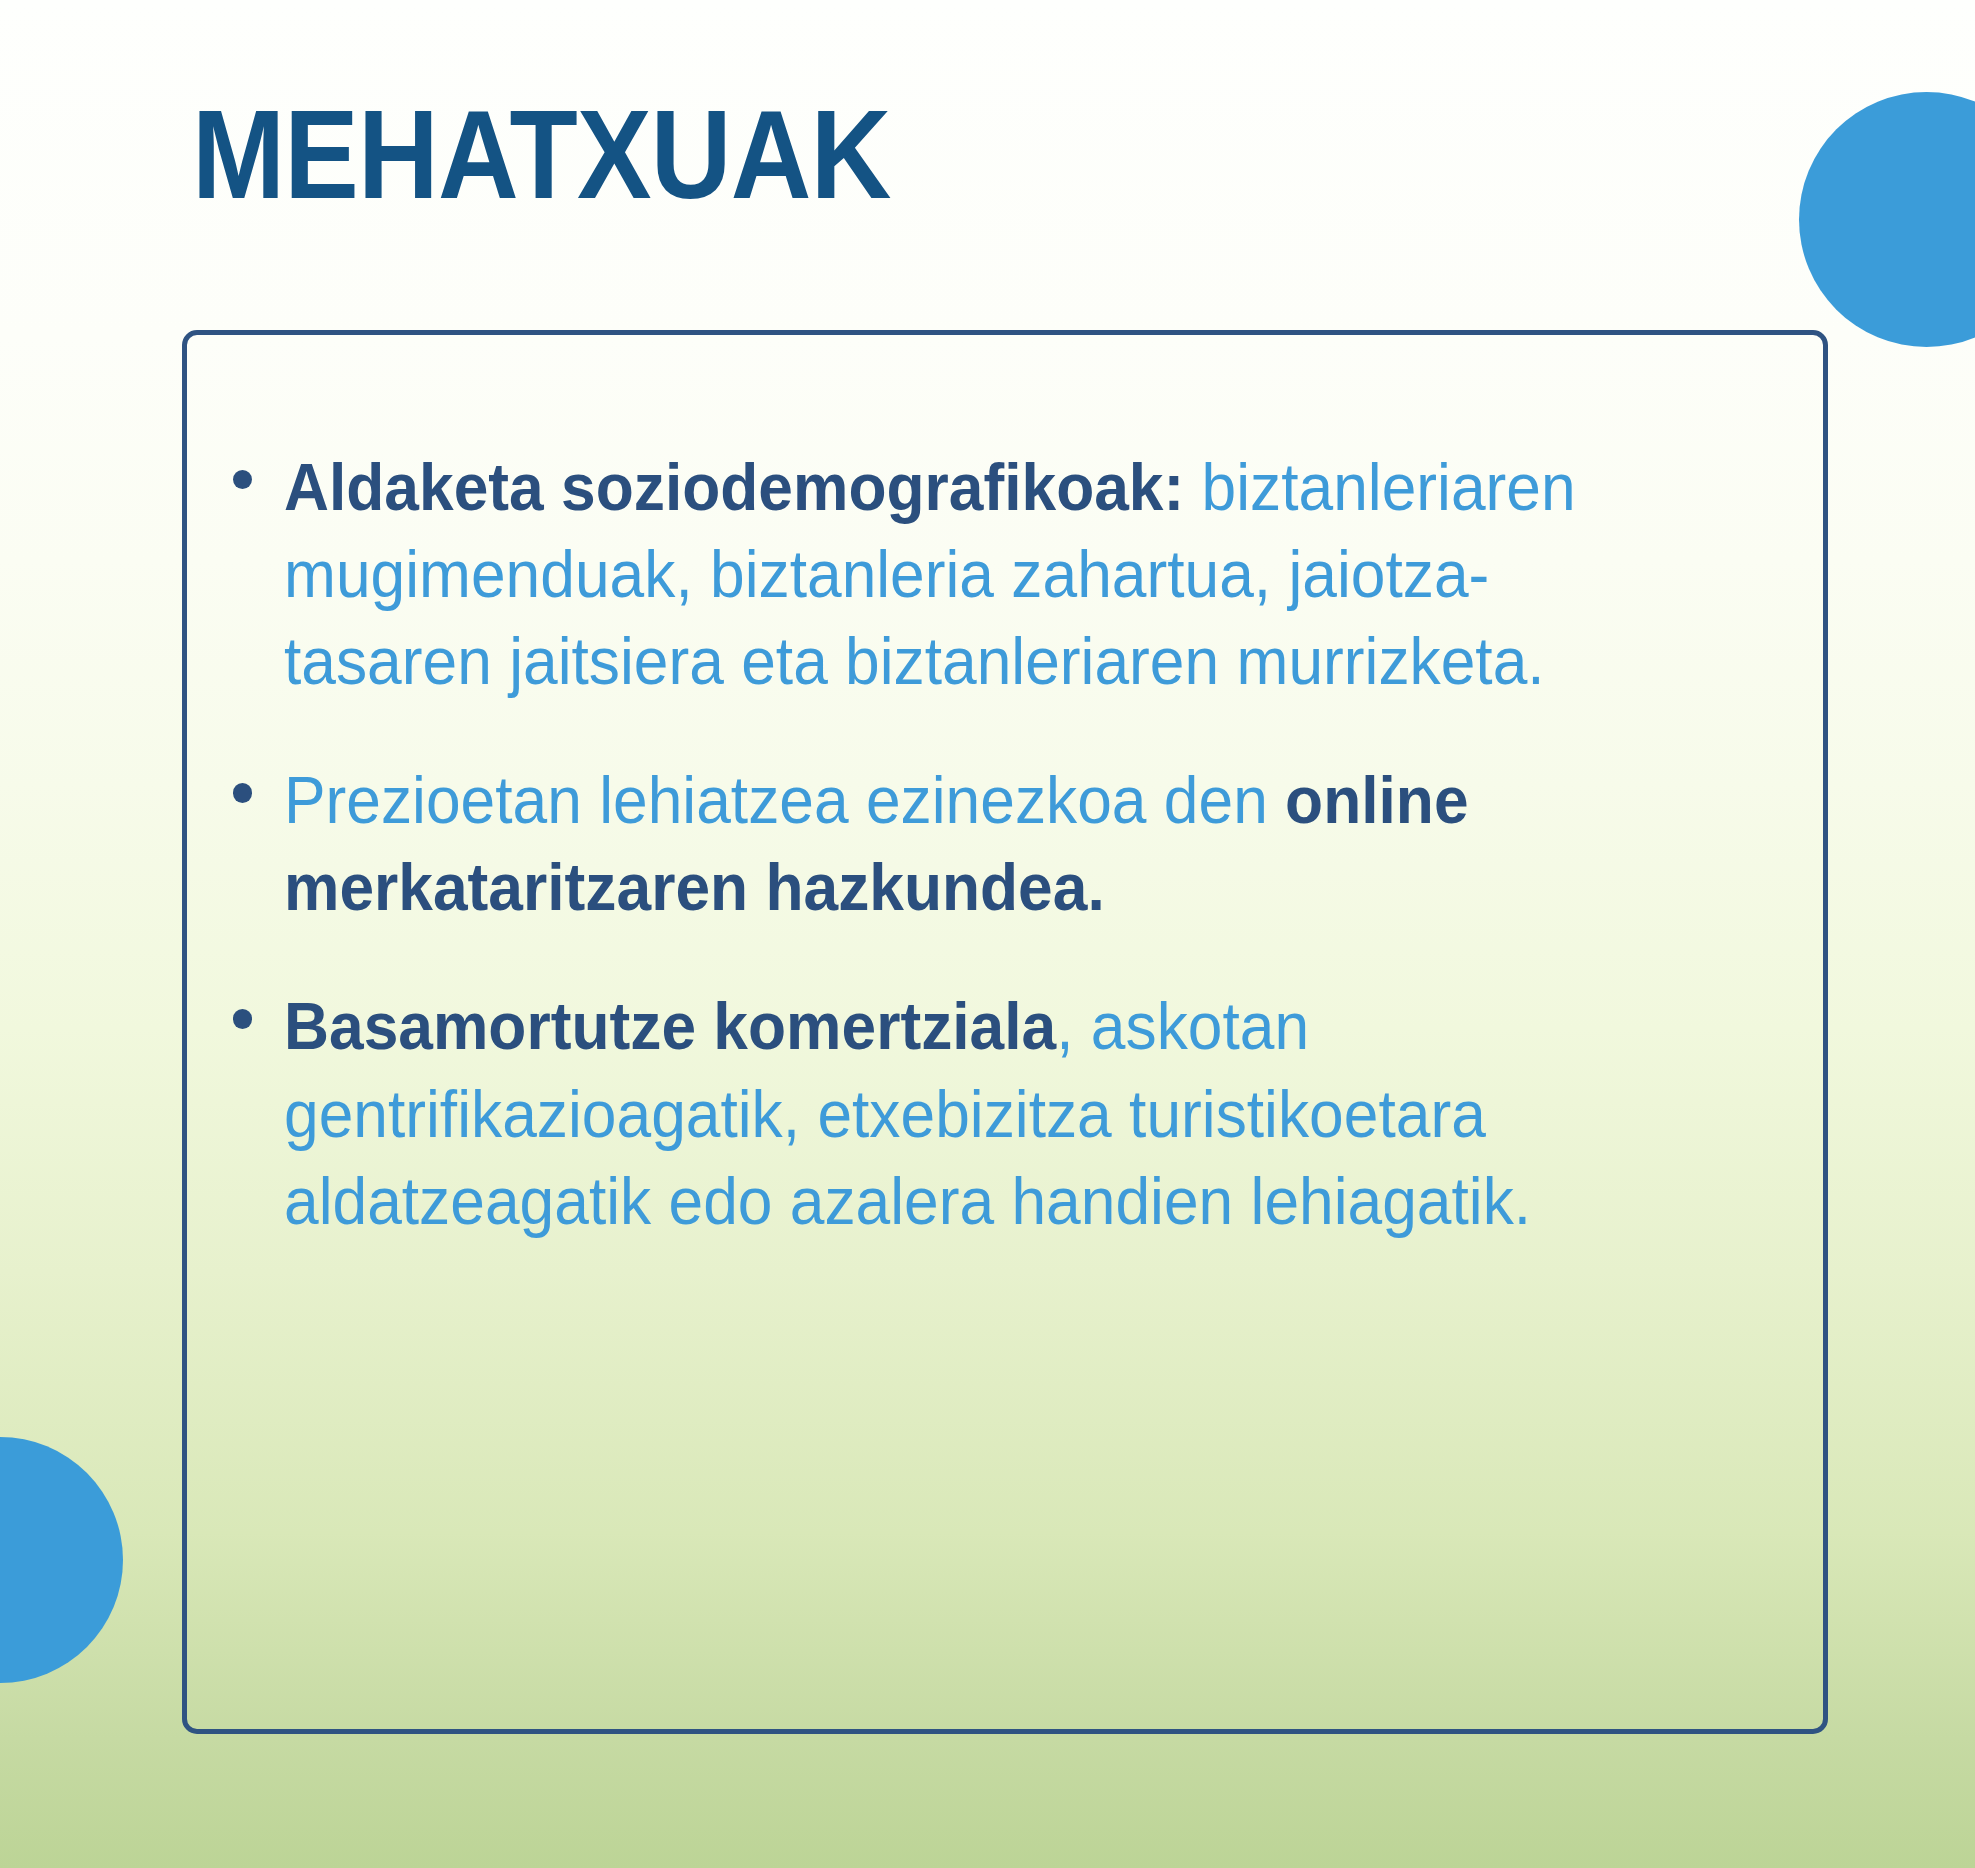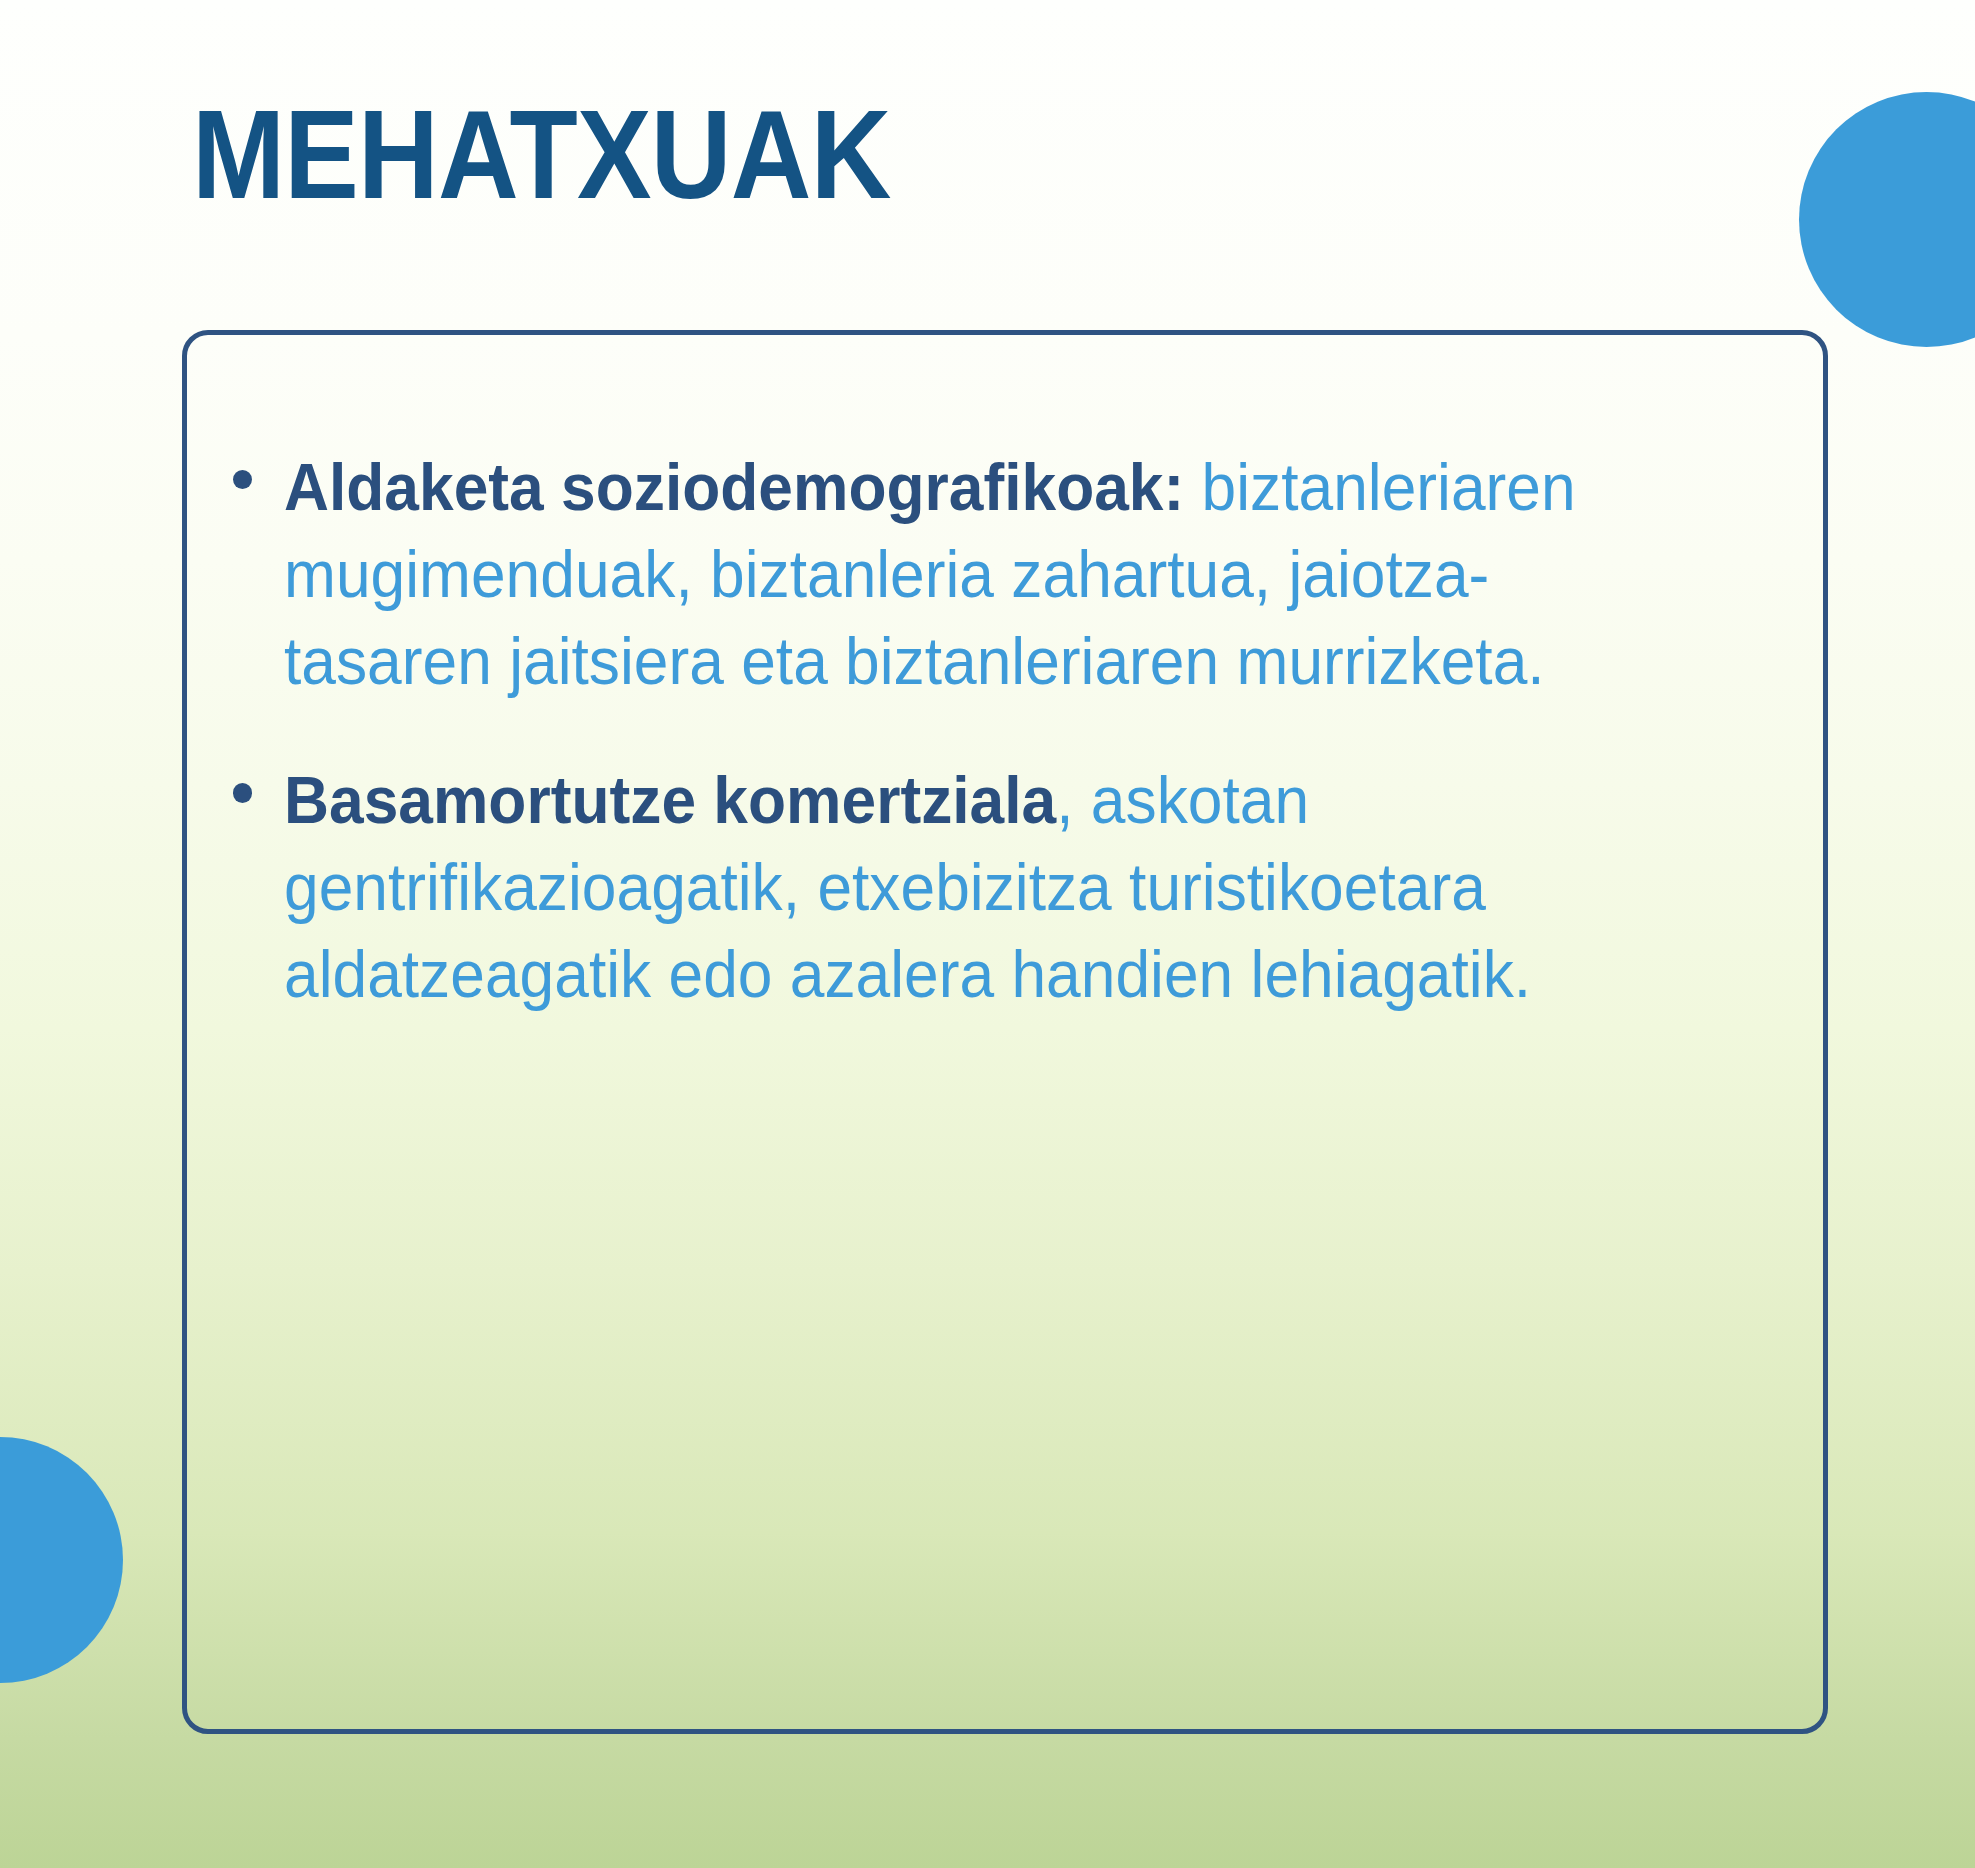--- a/index.html
+++ b/index.html
@@ -63,21 +63,21 @@
   }
 
   
   #content-card {
     position: absolute;
     left: 182px;
     top: 330px;
     width: 1646px;
     height: 1404px;
     border: 5.7px solid #2f5382;
-    border-radius: 26px;
+    border-radius: 15px;
     background: transparent;
     padding-left: 44px;
   }
 
   #bullet-list {
     position: absolute;
     left: 46px;
     top: 108px;
     width: 1545px;
     list-style: none;
@@ -134,20 +134,26 @@
 
   <ul id="bullet-list">
 
     <li class="bullet-item">
       <span class="bullet-marker"></span>
       <p class="bullet-text">
         <span class="em">Aldaketa soziodemografikoak: </span><span class="lt">biztanleriaren mugimenduak, biztanleria zahartua, jaiotza-tasaren jaitsiera eta biztanleriaren murrizketa.</span>
       </p>
     </li>
 
+    <li class="bullet-item">
+      <span class="bullet-marker"></span>
+      <p class="bullet-text">
+        <span class="lt">Prezioetan lehiatzea ezinezkoa den </span><span class="em">online merkataritzaren hazkundea.</span>
+      </p>
+    </li>
 
 
     <li class="bullet-item">
       <span class="bullet-marker"></span>
       <p class="bullet-text">
         <span class="em">Basamortutze komertziala</span><span class="lt">, askotan gentrifikazioagatik, etxebizitza turistikoetara aldatzeagatik edo azalera handien lehiagatik.</span>
       </p>
     </li>
 
   </ul>

